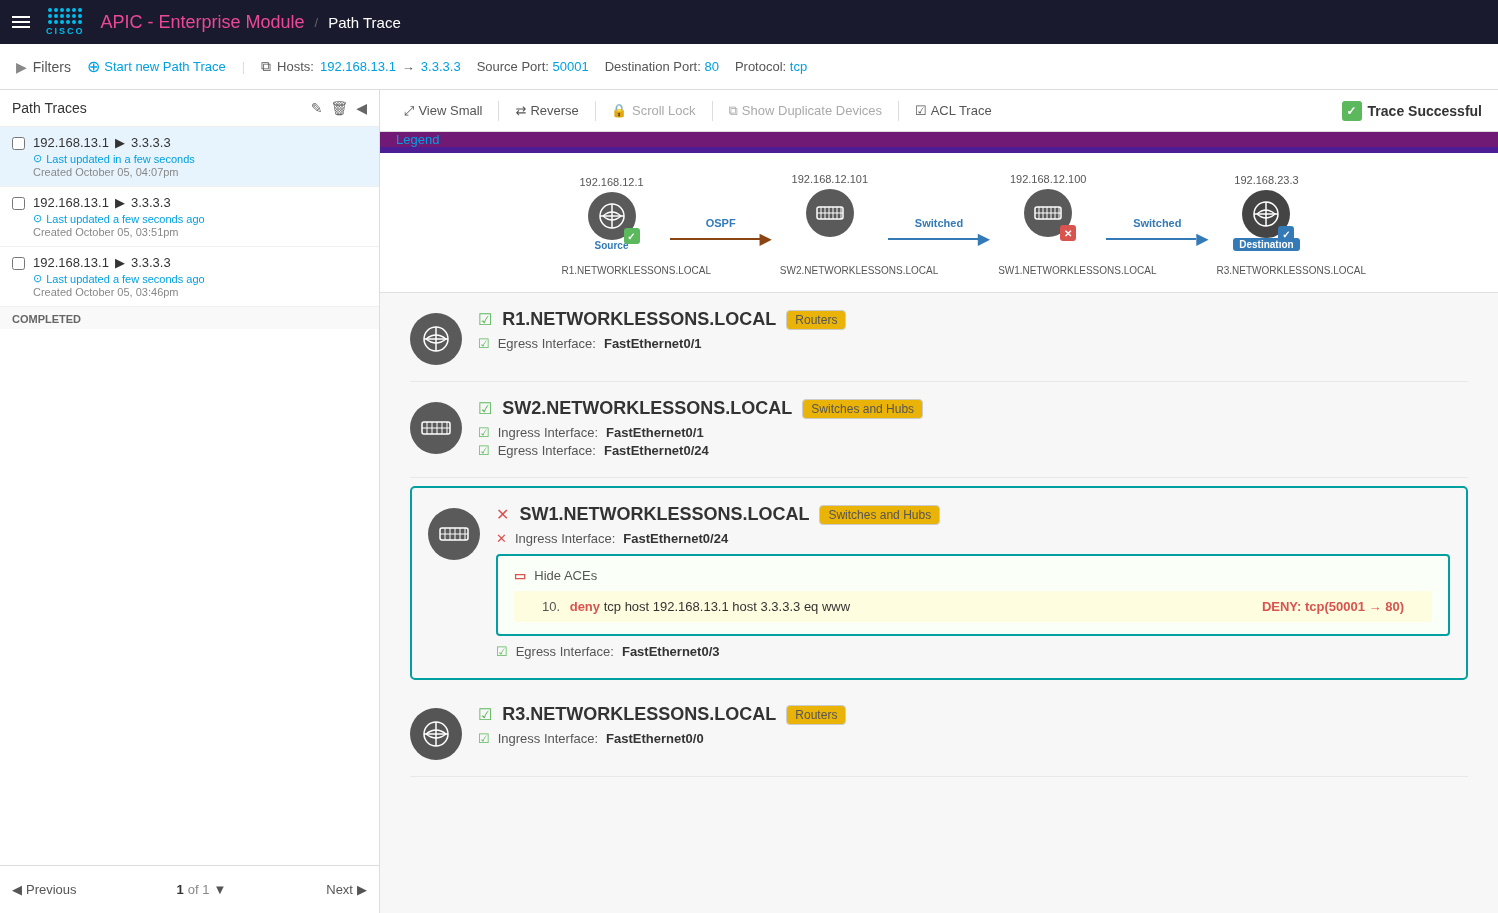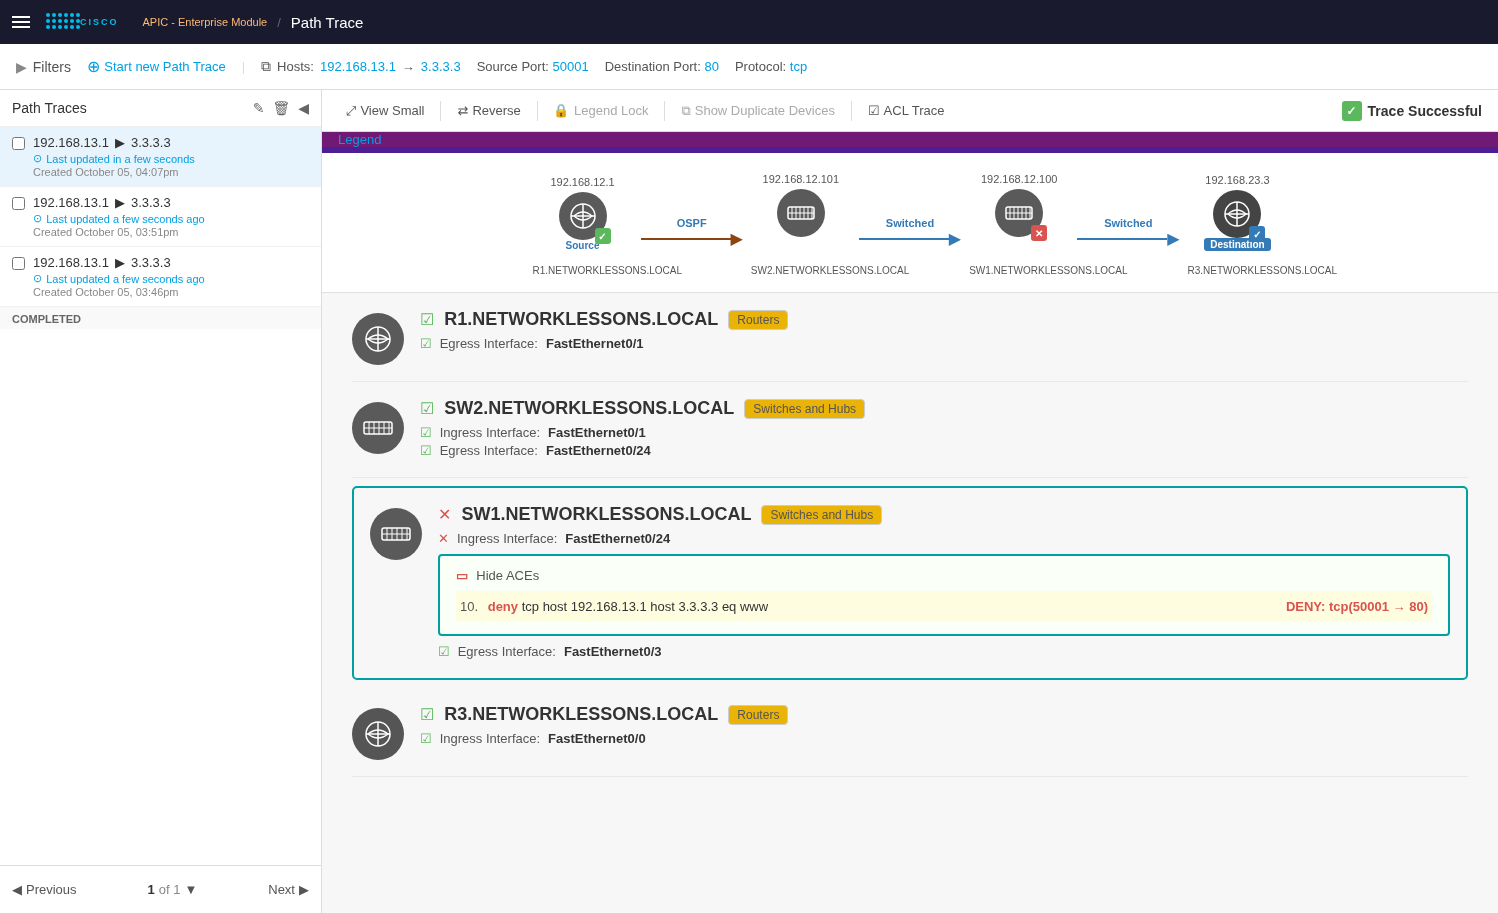--- a/index.html
+++ b/index.html
@@ -9,26 +9,26 @@
     .top-bar {
       background: #1a1a2e;
       color: #fff;
       display: flex;
       align-items: center;
       padding: 0 12px;
       height: 44px;
       flex-shrink: 0;
     }
     .cisco-logo {
-      display: flex; flex-direction: row; align-items: center; margin-right: 24px;
+      display: flex; flex-direction: column; align-items: center; margin-right: 16px;
     }
     .cisco-logo-text { font-size: 9px; letter-spacing: 2px; color: #00bceb; font-weight: bold; }
     .cisco-dots { display: grid; grid-template-columns: repeat(6,4px); gap: 2px; margin-bottom: 2px; }
     .cisco-dots span { width: 4px; height: 4px; background: #00bceb; border-radius: 50%; }
-    .top-bar-title { font-size: 11px; font-weight: 300; color: #fdba74; }
+    .top-bar-title { font-size: 18px; font-weight: 300; color: #ec4899; }
     .top-bar-sep { margin: 0 10px; color: #666; }
     .top-bar-subtitle { font-size: 15px; font-weight: 300; color: #fff; }
     .hamburger { margin-right: 16px; cursor: pointer; }
     .hamburger span { display: block; width: 18px; height: 2px; background: #fff; margin: 3px 0; }
 
     
     .filters-bar {
       background: #fff;
       border-bottom: 1px solid #ddd;
       display: flex;
@@ -54,21 +54,21 @@
 
     
     .main-row {
       display: flex;
       flex: 1;
       overflow: hidden;
     }
 
     
     .sidebar {
-      width: 322px;
+      width: 380px;
       background: #fff;
       border-right: 1px solid #ddd;
       display: flex;
       flex-direction: column;
       overflow: hidden;
       flex-shrink: 0;
     }
     .sidebar-header {
       display: flex;
       align-items: center;
@@ -255,21 +255,21 @@
       background: #fafff8;
     }
     .acl-header { display: flex; align-items: center; gap: 8px; font-size: 13px; color: #555; margin-bottom: 8px; }
     .acl-minus { color: #d9534f; font-weight: bold; }
     .acl-hide { cursor: pointer; }
     .acl-name-row { font-size: 13px; margin-bottom: 8px; }
     .acl-name-label { color: #555; }
     .acl-name-val { font-weight: 600; color: #333; }
     .acl-rule-row {
       background: #fffde0;
-      padding: 8px 4px;
+      padding: 8px 28px;
       border-radius: 3px;
       font-size: 13px;
       display: flex;
       align-items: center;
       justify-content: space-between;
     }
     .acl-rule-text { color: #333; }
     .acl-rule-text .rule-num { color: #555; margin-right: 6px; }
     .acl-rule-text .deny-kw { color: #d9534f; font-weight: 600; }
     .acl-result { color: #d9534f; font-weight: 600; }
@@ -434,21 +434,21 @@
         <span>View Small</span>
       </button>
       <div class="toolbar-sep"></div>
       <button class="toolbar-btn">
         <span>⇄</span>
         <span>Reverse</span>
       </button>
       <div class="toolbar-sep"></div>
       <button class="toolbar-btn disabled">
         <span>🔒</span>
-        <span>Legend Lock</span>
+        <span>Scroll Lock</span>
       </button>
       <div class="toolbar-sep"></div>
       <button class="toolbar-btn disabled">
         <span>⧉</span>
         <span>Show Duplicate Devices</span>
       </button>
       <div class="toolbar-sep"></div>
       <button class="toolbar-btn">
         <span>☑</span>
         <span>ACL Trace</span>

